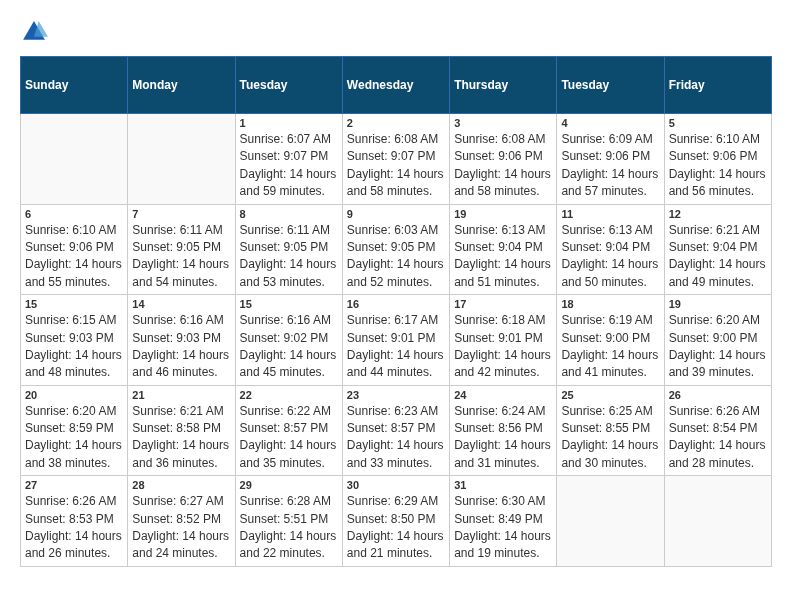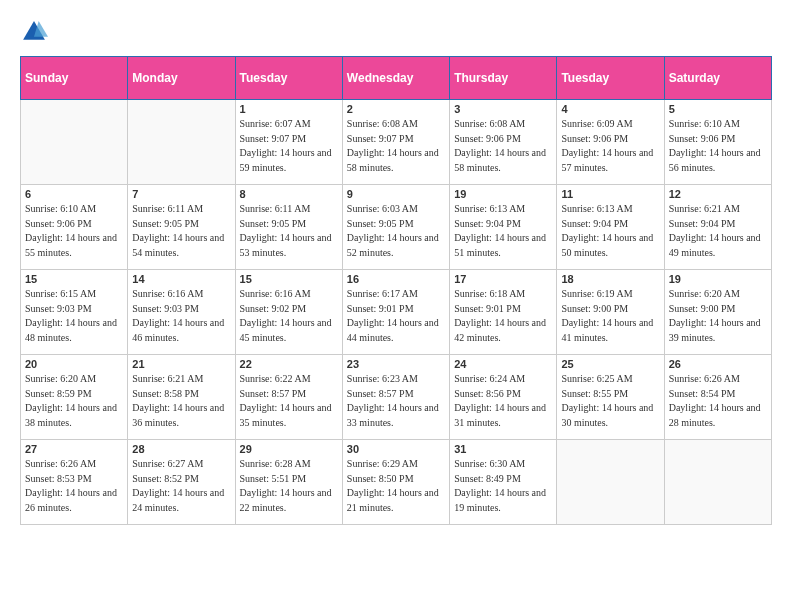--- a/index.html
+++ b/index.html
@@ -49,25 +49,25 @@
     .location {
       font-size: 15px;
       color: #555;
     }
     .calendar {
       width: 100%;
       border-collapse: collapse;
       border: 1px solid #ccc;
     }
     .calendar th {
-      background-color: #ec4899;
+      background-color: #0c4a6e;
       color: #fff;
       font-size: 12px;
       font-weight: bold;
-      padding: 14px 4px;
+      padding: 21px 4px;
       text-align: left;
       border: 1px solid #2b6cb0;
     }
     .calendar td {
       width: 107px;
       vertical-align: top;
       padding: 3px 4px;
       border: 1px solid #ccc;
       font-size: 9.5px;
       color: #333;
@@ -77,24 +77,23 @@
     .calendar td.empty {
       background: #f9f9f9;
     }
     .day-num {
       font-size: 11px;
       font-weight: bold;
       margin-bottom: 2px;
       display: block;
     }
     .day-info {
-      font-size: 10px;
+      font-size: 12px;
       line-height: 1.45;
       color: #333;
-      font-family: Liberation Serif, serif;
     }
   </style>
 </head>
 <body>
 
 <div class="page">
   <div class="header">
     <div class="logo">
       <svg class="logo-icon" viewBox="0 0 36 36">
         <polygon points="18,4 32,28 4,28" fill="#1a5faf"></polygon>
@@ -113,21 +112,21 @@
 
   <table class="calendar">
     <thead>
       <tr>
       <th>Sunday</th>
           <th>Monday</th>
           <th>Tuesday</th>
           <th>Wednesday</th>
           <th>Thursday</th>
           <th>Tuesday</th>
-          <th>Saturday</th>
+          <th>Friday</th>
         </tr>
     </thead>
     <tbody id="calendar-body">
     <tr>
           <td class="empty"></td>
           <td class="empty"></td>
           <td>
             <span class="day-num">1</span>
             <div class="day-info">Sunrise: 6:07 AM
 Sunset: 9:07 PM

